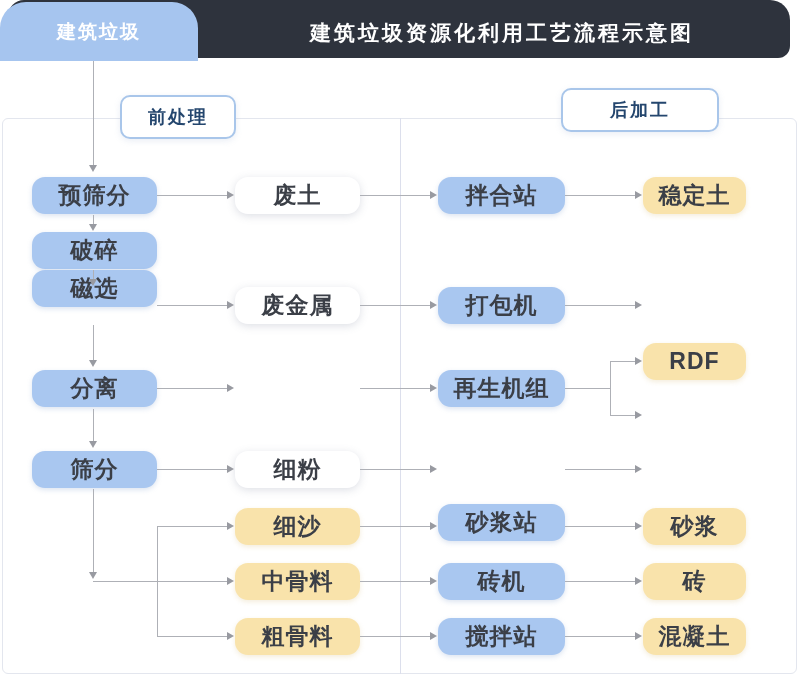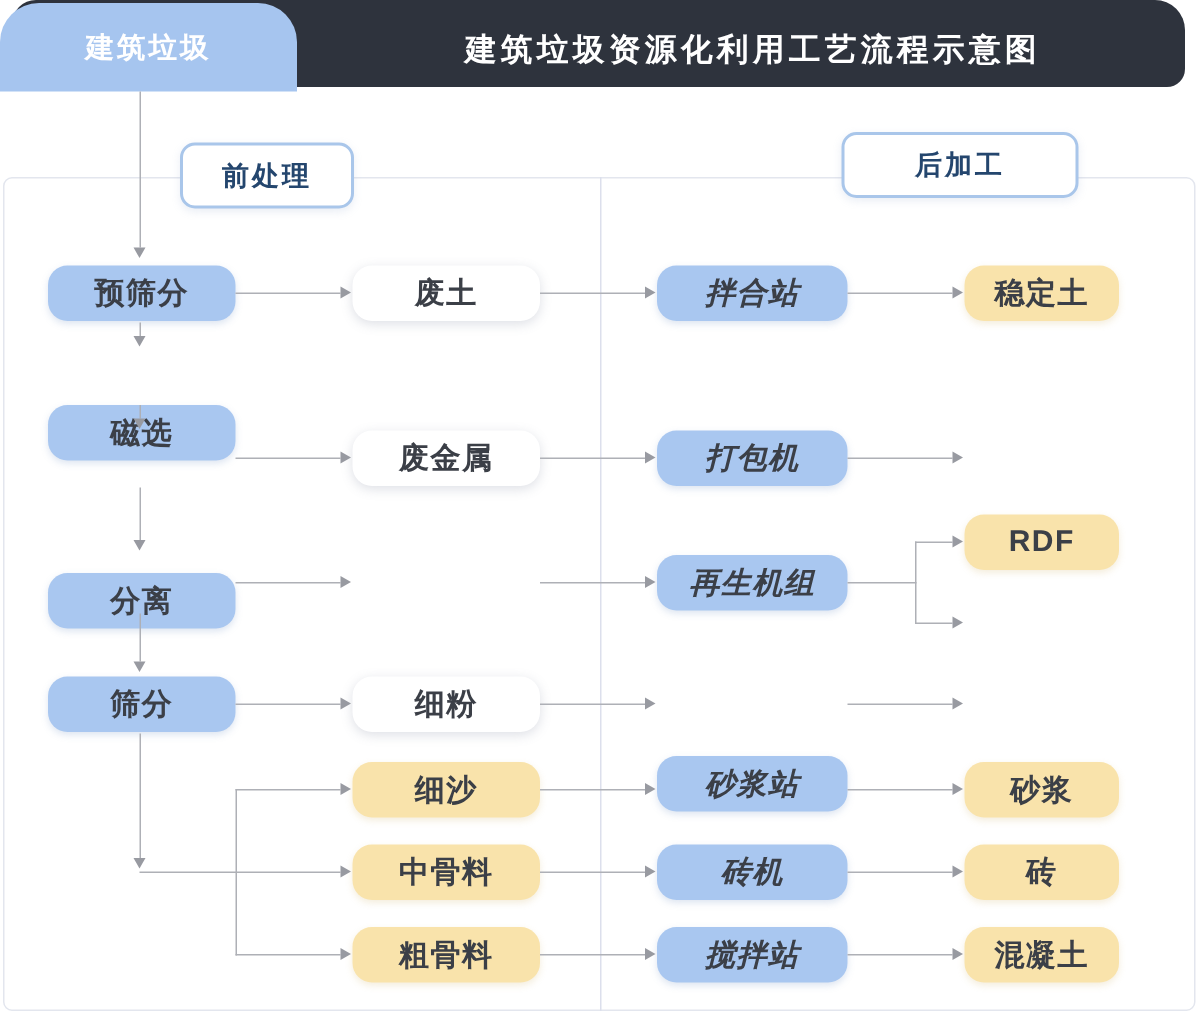--- a/index.html
+++ b/index.html
@@ -27,27 +27,27 @@
              border:2px solid #a9c6ea; border-radius:10px;
              display:flex; align-items:center; justify-content:center;
              color:#24466e; font-size:18px; font-weight:bold; letter-spacing:2px;
              box-shadow:0 2px 6px rgba(140,160,200,0.18); }
   .sec-pre  { left:120px; top:95px; width:116px; }
   .sec-post { left:537px; top:88px; width:158px;margin-left:24px; }
 
   
   .node { position:absolute; height:37px; border-radius:13px;
           display:flex; align-items:center; justify-content:center;
-          font-size:20px; font-weight:600; color:#3b3f47; letter-spacing:1px; }
+          font-size:23px; font-weight:600; color:#3b3f47; letter-spacing:1px; }
   .blue   { background:#a9c7f0; box-shadow:0 2px 5px rgba(120,150,200,0.25); }
   .yellow { background:#f9e3ab; box-shadow:0 2px 5px rgba(205,175,95,0.22); }
   .white  { background:#ffffff; box-shadow:0 2px 8px rgba(100,110,135,0.22); }
   .c1 { left:32px;  width:125px; }
   .c2 { left:235px; width:125px; }
-  .c3 { left:438px; width:127px;font-style:italic; }
+  .c3 { left:438px; width:127px; }
   .c4 { left:643px; width:103px; }
 
   
   .hl { position:absolute; height:1px; background:#aeb0b6; }
   .vl { position:absolute; width:1px;  background:#aeb0b6; }
   .ar { position:absolute; width:0; height:0; }
   .ar.r { border-top:4px solid transparent; border-bottom:4px solid transparent; border-left:7px solid #989aa1; }
   .ar.d { border-left:4px solid transparent; border-right:4px solid transparent; border-top:7px solid #989aa1; }
 </style>
 </head>
@@ -60,22 +60,23 @@
   </div>
   <div class="tab">建筑垃圾</div>
 
   <div class="frame"></div>
   <div class="divider"></div>
 
   <div class="section sec-pre">前处理</div>
   <div class="section sec-post">后加工</div>
 
   <div class="node blue c1" style="top:177px">预筛分</div>
+  <div class="node blue c1" style="top:232px">破碎</div>
   <div class="node blue c1" style="top:270px">磁选</div>
-  <div class="node blue c1" style="top:382px">分离</div>
+  <div class="node blue c1" style="top:370px">分离</div>
   <div class="node blue c1" style="top:451px">筛分</div>
 
   <div class="node white c2" style="top:177px">废土</div>
   <div class="node white c2" style="top:287px">废金属</div>
   <div class="node white c2" style="top:451px">细粉</div>
   <div class="node yellow c2" style="top:508px">细沙</div>
   <div class="node yellow c2" style="top:563px">中骨料</div>
   <div class="node yellow c2" style="top:618px">粗骨料</div>
 
   <div class="node blue c3" style="top:177px">拌合站</div>

